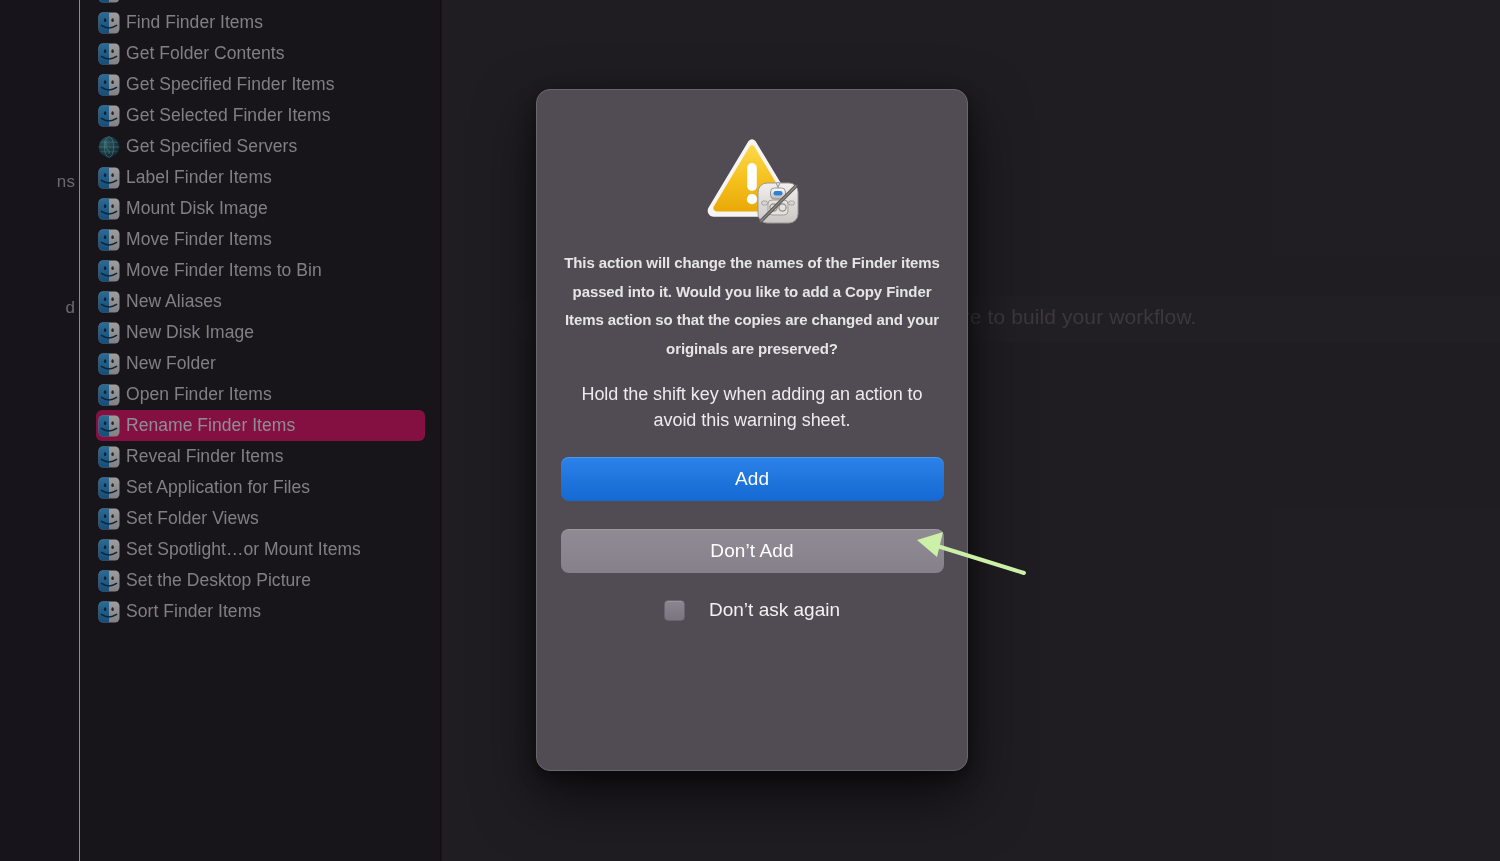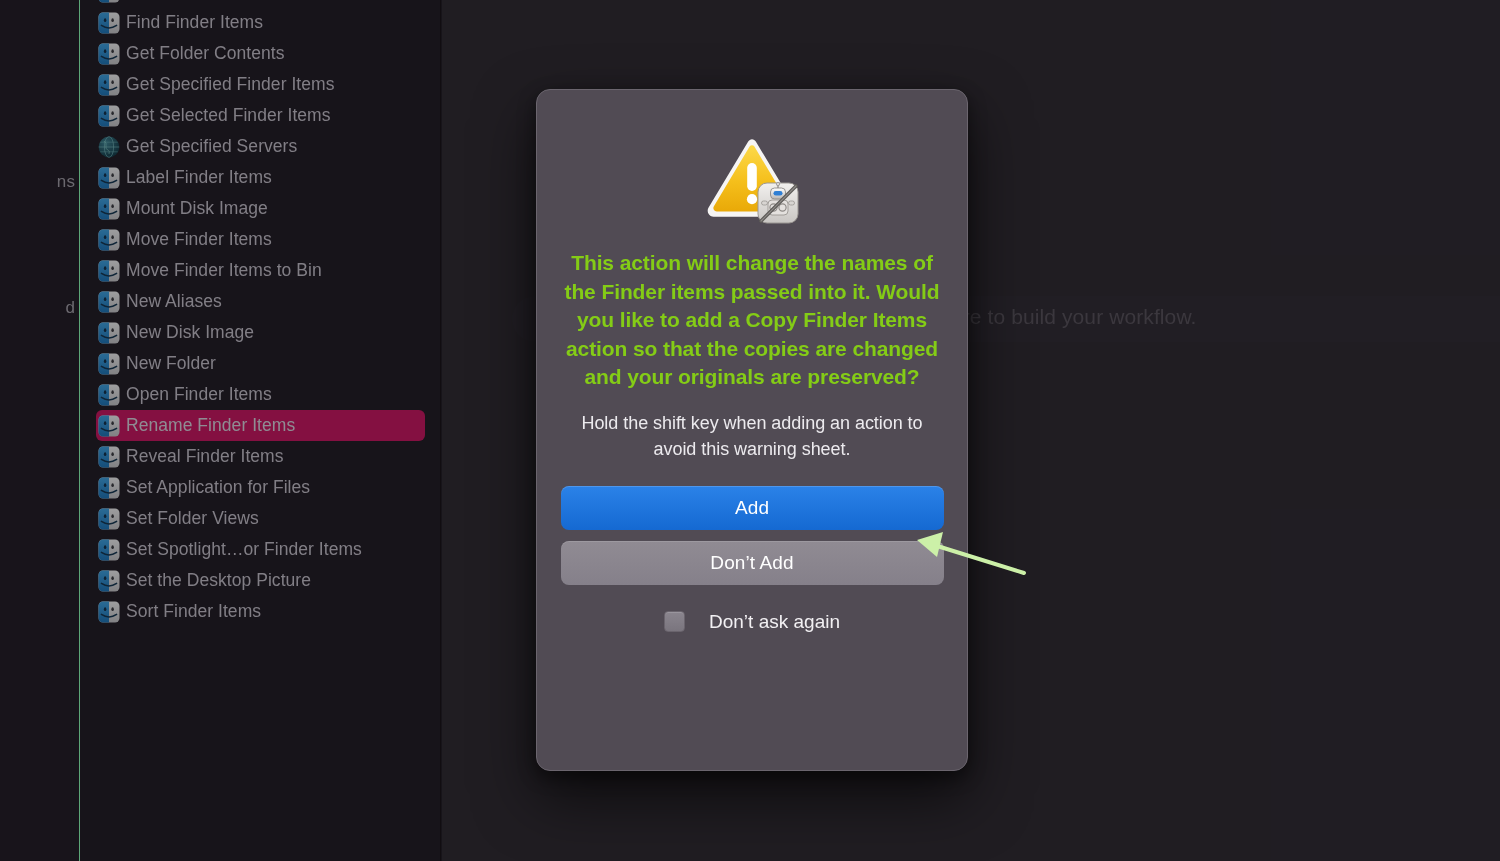--- a/index.html
+++ b/index.html
@@ -133,22 +133,22 @@
     margin-top: 41px;
     width: 96px; height: 96px;
     position: relative;
   }
   .alert-icon svg { display: block; width: 96px; height: 96px; }
 
   .alert-title {
     margin-top: 22px;
     width: 100%;
     text-align: center;
-    color: #84cc16;
-    font-size: 21px;
+    color: #e5e5e5;
+    font-size: 15px;
     font-weight: bold;
     line-height: 28.6px;
     letter-spacing: -.1px;
   }
 
   .alert-info {
     margin-top: 18px;
     width: 94%;
     text-align: center;
     color: #eceaee;
@@ -156,21 +156,21 @@
     font-weight: normal;
     line-height: 26px;
     letter-spacing: -.05px;
   }
 
   .btn-stack {
     margin-top: 24px;
     width: 383px;
     display: flex;
     flex-direction: column;
-    gap: 11px;
+    gap: 28px;
   }
 
   .btn {
     height: 44px;
     border-radius: 8px;
     border: none;
     display: flex;
     align-items: center;
     justify-content: center;
     color: #ffffff;
@@ -633,21 +633,21 @@
                   <stop offset="100%" stop-color="#b9b9bd"></stop>
                 </linearGradient>
               </defs>
               <rect x="0.5" y="0.5" width="21" height="21" rx="4.5" fill="url(#fr)"></rect>
               <path d="M5 0.5 h6 v21 h-6 a4.5 4.5 0 0 1 -4.5 -4.5 v-12 a4.5 4.5 0 0 1 4.5 -4.5 z" fill="url(#fl)"></path>
               <ellipse cx="7.1" cy="8.2" rx="1.25" ry="1.9" fill="#14304a"></ellipse>
               <ellipse cx="14.6" cy="8.2" rx="1.25" ry="1.9" fill="#3a3a40"></ellipse>
               <path d="M3.4 13.4 q7.6 5.0 15.2 0" stroke="#16354f" stroke-width="1.5" fill="none" stroke-linecap="round"></path>
             </svg>
           </span>
-          <span class="lib-label">Set Spotlight…or Finder Items</span>
+          <span class="lib-label">Set Spotlight…or Mount Items</span>
         </div>
         <div class="lib-row">
           <span class="icon-wrap">
             <svg class="finder-ico" viewBox="0 0 22 22" xmlns="http://www.w3.org/2000/svg">
               <defs>
                 <linearGradient id="fl" x1="0" y1="0" x2="0" y2="1">
                   <stop offset="0%" stop-color="#3d9ad6"></stop>
                   <stop offset="100%" stop-color="#1e6fae"></stop>
                 </linearGradient>
                 <linearGradient id="fr" x1="0" y1="0" x2="0" y2="1">

